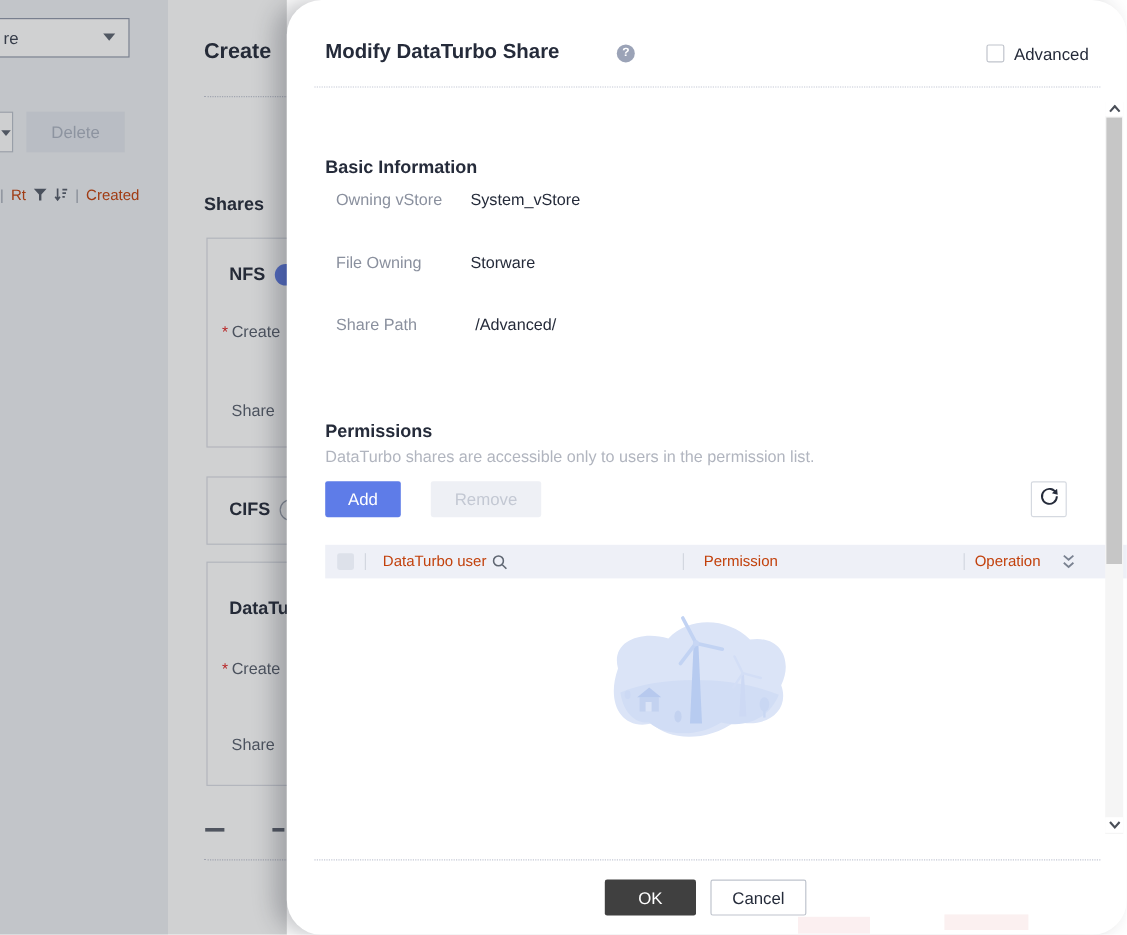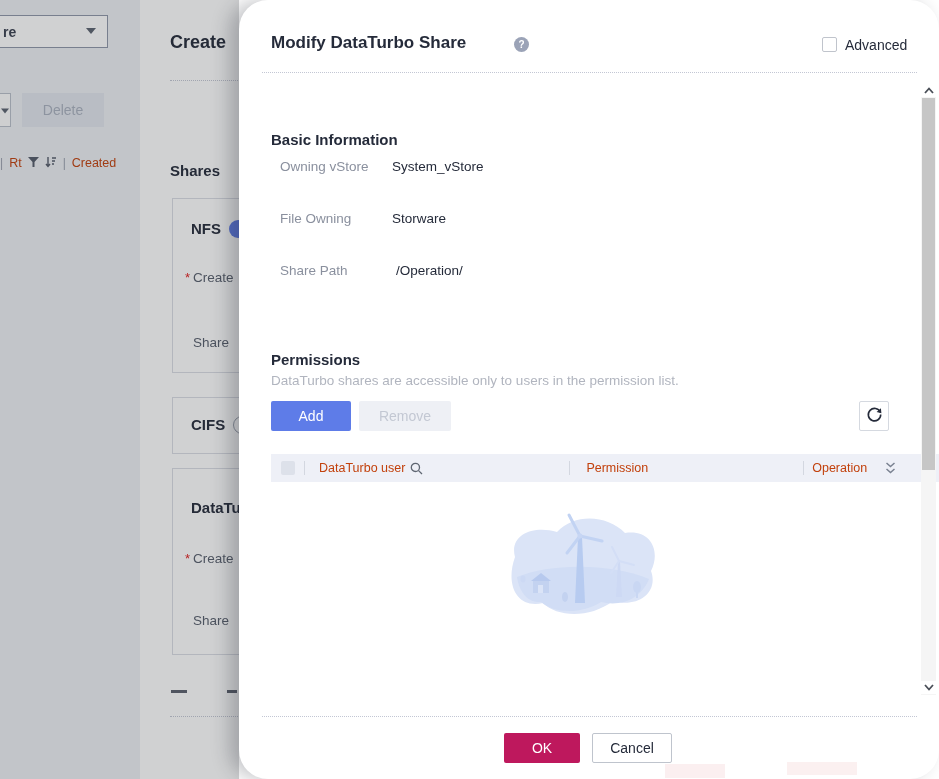--- a/index.html
+++ b/index.html
@@ -5,21 +5,21 @@
   * { margin:0; padding:0; box-sizing:border-box; }
   html,body { width:939px; height:779px; overflow:hidden; background:#fff;
               font-family:"Liberation Sans", sans-serif; }
   .stage { position:relative; width:939px; height:779px; overflow:hidden; }
   .abs { position:absolute; }
 
   
   .base-page { left:0; top:0; width:140px; height:779px; background:#eef0f4; }
   .vstore-select { left:-52px; top:15px; width:160px; height:33px; background:#fff;
     border:1px solid #8f97a8; display:flex; align-items:center; }
-  .vstore-select .txt { margin-left:54px; font-size:14px; color:#3a4150;font-weight:bold; }
+  .vstore-select .txt { margin-left:54px; font-size:14px; color:#3a4150; }
   .caret { width:0; height:0; border-left:5px solid transparent; border-right:5px solid transparent;
     border-top:6px solid #5c6370; }
   .vstore-caret { left:86px; top:28px; }
   .split-stub { left:-30px; top:93px; width:41px; height:34px; background:#fdfdfd;
     border:1px solid #b9bfca; }
   .split-caret { left:0px; top:108px; transform:scale(0.8); }
   .delete-btn { left:22px; top:93px; width:82px; height:34px; background:#e2e6ed;
     color:#aab1bf; font-size:14px; display:flex; align-items:center; justify-content:center; }
   .bg-header { left:0px; top:150px; width:140px; height:26px; display:flex; align-items:center;
     color:#545b69; font-size:13px; gap:6px; }
@@ -57,33 +57,33 @@
   .adv-label { left:606px; top:37px; font-size:14px; color:#252b3a; }
   .d-top-divider { left:23px; top:72px; width:655px; }
   .sec-heading { font-size:15px; font-weight:bold; color:#252b3a;margin-top:11px; }
   .bi-heading { left:32px; top:120px; }
   .info-label { font-size:13.5px; color:#8a909e; }
   .info-value { font-size:13.5px; color:#252b3a; }
   .perm-heading { left:32px; top:340px; }
   .perm-desc { left:32px; top:373px; font-size:13.5px; color:#b1b5bf; }
   .btn { display:flex; align-items:center; justify-content:center; font-size:14px;
     border-radius:2px; cursor:pointer; }
-  .add-btn { left:32px; top:401px; width:80px; height:30px; background:#5e7ce8; color:#fff; }
+  .add-btn { left:32px; top:401px; width:63px; height:30px; background:#5e7ce8; color:#fff; }
   .remove-btn { left:120px; top:401px; width:92px; height:30px; background:#eef0f5; color:#c3c8d3; }
   .refresh-btn { left:620px; top:401px; width:30px; height:30px; background:#fff;
     border:1px solid #d5d9e0; border-radius:2px; display:flex; align-items:center; justify-content:center; }
   .thead { left:32px; top:454px; width:724px; height:28px; background:#eef0f7;
     display:flex; align-items:center; }
   .th-checkbox { width:14px; height:14px; background:#dde1ea; border-radius:2px; margin-left:10px; }
   .th-vsep { width:1px; height:14px; background:#d3d7e0; }
   .th-label { font-size:12.5px; color:#c2410c; }
   .empty-wrap { left:32px; top:505px; width:620px; text-align:center; }
   .no-data { left:32px; top:645px; width:620px; text-align:center; font-size:13.5px; color:#9aa0ac; }
   .d-bottom-divider { left:23px; top:716px; width:655px; }
-  .ok-btn { left:265px; top:733px; width:76px; height:30px; background:#be185d; color:#fff; }
+  .ok-btn { left:265px; top:733px; width:76px; height:30px; background:#404040; color:#fff; }
   .cancel-btn { left:353px; top:733px; width:80px; height:30px; background:#fff;
     border:1px solid #bfc4cd; color:#252b3a; }
   .pink-a { left:426px; top:764px; width:60px; height:14px; background:#fbeff0; }
   .pink-b { left:548px; top:762px; width:70px; height:13px; background:#fbf0f0; }
 
   
   .sb-track { left:682px; top:85px; width:15px; height:610px; background:#f5f5f5; }
   .sb-thumb { left:683px; top:98px; width:13px; height:372px; background:#c6c6c6; }
   .sb-arrow { left:682px; width:15px; height:13px; display:flex; align-items:center;
     justify-content:center; background:#fff; }
@@ -170,21 +170,21 @@
 
     <div class="abs sec-heading bi-heading">Basic Information</div>
 
     <span class="abs info-label" style="left:41px; top:159px;">Owning vStore</span>
     <span class="abs info-value" style="left:153px; top:159px;">System_vStore</span>
 
     <span class="abs info-label" style="left:41px; top:211px;">File Owning</span>
     <span class="abs info-value" style="left:153px; top:211px;">Storware</span>
 
     <span class="abs info-label" style="left:41px; top:263px;">Share Path</span>
-    <span class="abs info-value" style="left:157px; top:263px;">/Operation/</span>
+    <span class="abs info-value" style="left:157px; top:263px;">/Advanced/</span>
 
     <div class="abs sec-heading perm-heading">Permissions</div>
     <div class="abs perm-desc">DataTurbo shares are accessible only to users in the permission list.</div>
 
     <div class="abs btn add-btn">Add</div>
     <div class="abs btn remove-btn">Remove</div>
     <div class="abs refresh-btn">
       <span>
         <svg width="17" height="17" viewBox="0 0 17 17">
           <path d="M 14.2 6.2 A 6.2 6.2 0 1 0 14.7 8.5" fill="none" stroke="#252b3a" stroke-width="1.6"></path>

